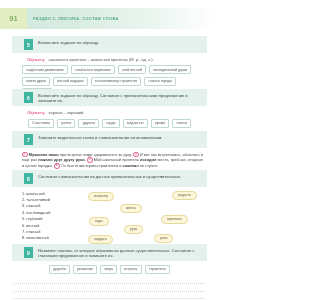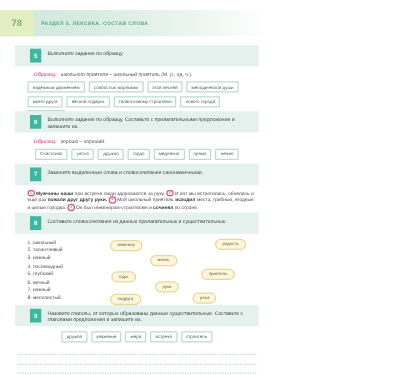--- a/index.html
+++ b/index.html
@@ -125,21 +125,21 @@
     border-bottom:0.5px dotted #c9d8d3;
   }
 </style>
 </head>
 <body>
 
 <div class="page">
 
   <div class="header"></div>
   <div class="pagenum-block">
-    <span class="pagenum">78</span>
+    <span class="pagenum">91</span>
   </div>
   <div class="header-title">РАЗДЕЛ 3. ЛЕКСИКА. СОСТАВ СЛОВА</div>
 
   <div class="exercise" style="top:36px;">
     <div class="instr-bar">
       <div class="badge">5</div>
       <div class="instr-text">Выполните задание по образцу.</div>
     </div>
     <div class="sample">
       <span class="lbl">Образец:</span>

